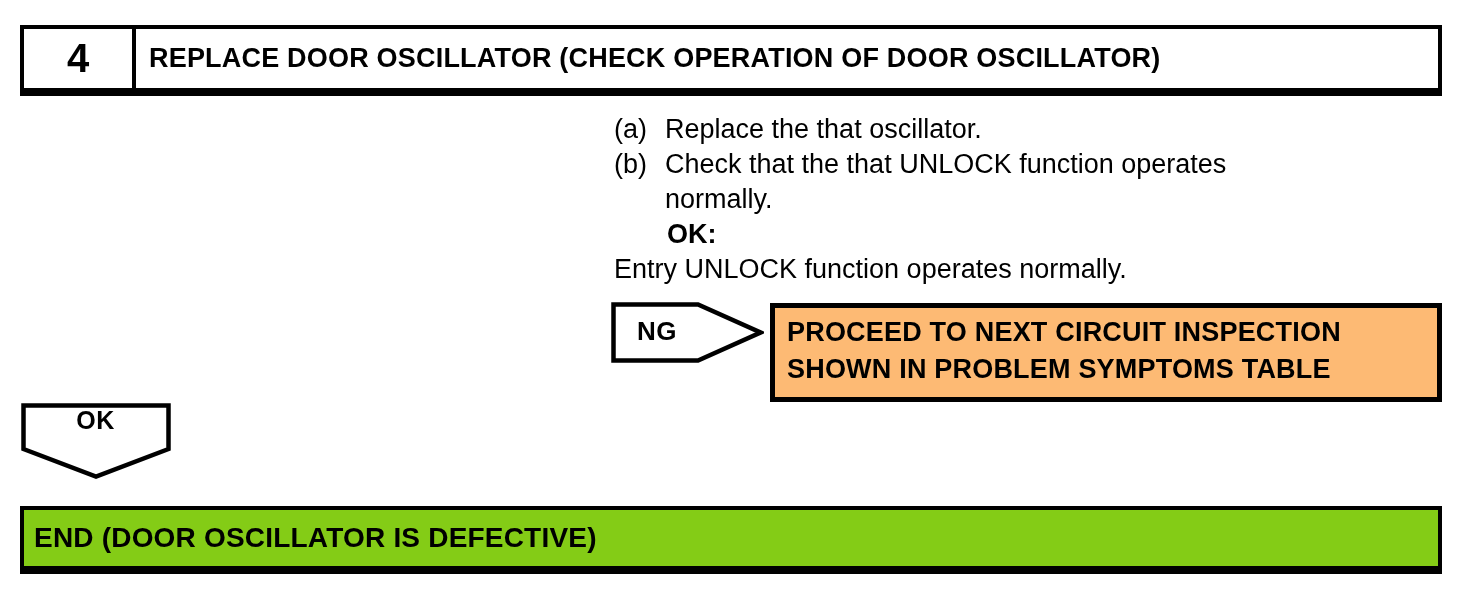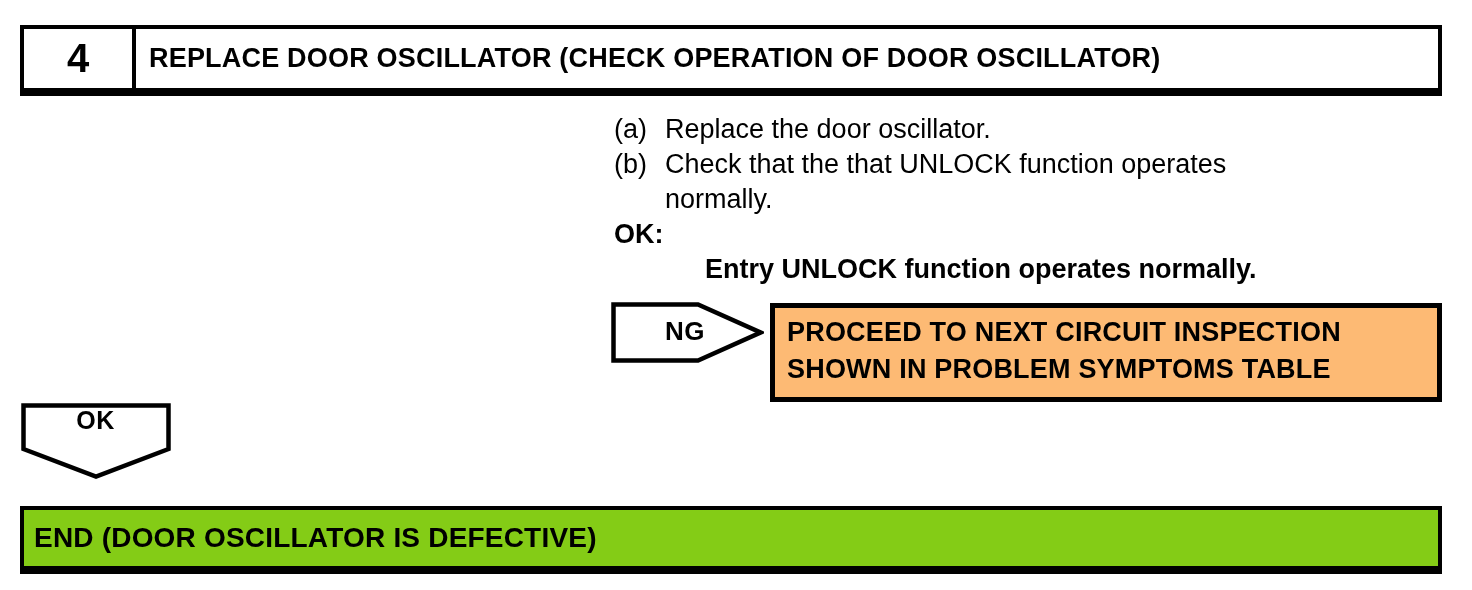--- a/index.html
+++ b/index.html
@@ -59,37 +59,37 @@
     top: 112px;
     width: 760px;
     font-size: 27px;
     line-height: 35px;
   }
   .instr-row { display: flex; }
   .instr-marker { width: 51px; flex: none; }
   .instr-text { white-space: pre-line; }
   .ok-heading {
     font-weight: bold;
+    margin-left: 53px;
   }
   .ok-condition {
-    font-weight: bold;
-    margin-left: 91px;
+    font-weight: normal;
   }
 
   
   .ng-arrow-wrap {
     position: absolute;
     left: 611px;
     top: 302px;
     width: 153px;
     height: 61px;
   }
   .ng-label {
     position: absolute;
-    left: 639px;
+    left: 611px;
     top: 302px;
     width: 92px;
     height: 59px;
     display: flex;
     align-items: center;
     justify-content: center;
     font-size: 26px;
     font-weight: bold;
     letter-spacing: 0.5px;
   }
@@ -156,21 +156,21 @@
 <div class="canvas">
 
   <div class="step-header">
     <div class="step-number-cell">4</div>
     <div class="step-title-cell">REPLACE DOOR OSCILLATOR (CHECK OPERATION OF DOOR OSCILLATOR)</div>
   </div>
 
   <div class="instructions">
     <div class="instr-row">
       <div class="instr-marker">(a)</div>
-      <div class="instr-text">Replace the door oscillator.</div>
+      <div class="instr-text">Replace the that oscillator.</div>
     </div>
     <div class="instr-row">
       <div class="instr-marker">(b)</div>
       <div class="instr-text">Check that the that UNLOCK function operates
 normally.</div>
     </div>
     <div class="ok-heading">OK:</div>
     <div class="ok-condition">Entry UNLOCK function operates normally.</div>
   </div>
 

